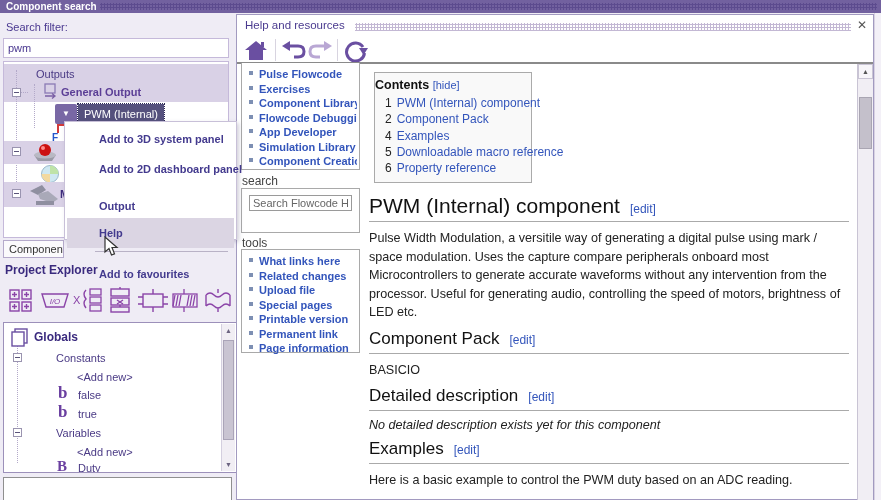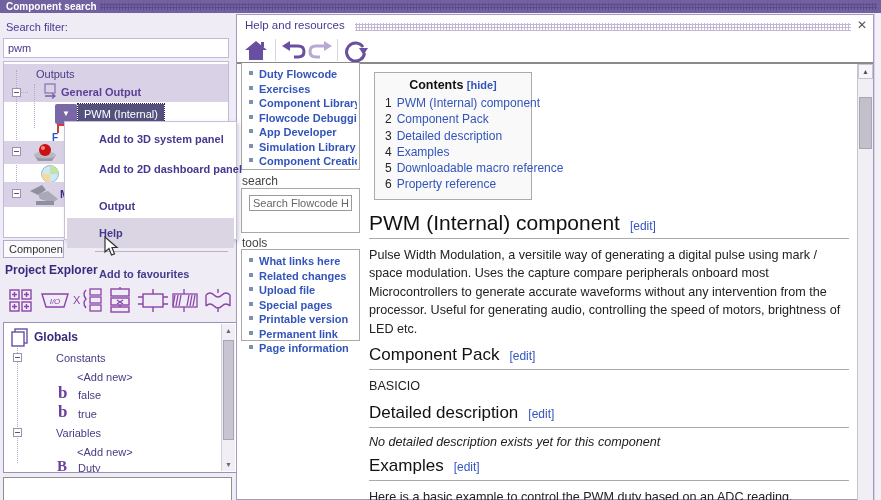--- a/index.html
+++ b/index.html
@@ -68,21 +68,21 @@
   .portlet li a { font-size:11px; font-weight:bold; color:#3355bb; text-decoration:none; cursor:pointer; }
   .srch-input { display:block; margin:6px auto 0 auto; width:103px; height:16px; border:1px solid #9a9a9a;
     font-family:"Liberation Sans",sans-serif; font-size:11px; color:#666; padding:1px 3px; }
   .srch-btns { display:flex; justify-content:center; gap:6px; margin:5px 0 6px 0; }
   .srch-btns button { font-family:"Liberation Sans",sans-serif; font-size:11px; color:#111; background:#f0f0f0;
     border:1px solid #8f8f8f; border-radius:2px; height:17px; padding:0 7px; cursor:pointer; }
 
   
   .article { position:absolute; left:130px; top:49px; width:490px; height:437px; overflow:hidden; color:#222; }
   .toc { margin:8px 0 0 7px; width:158px; border:1px solid #aaa; background:#f9f9f9; padding:5px 0 6px 0; }
-  .toc .toc-title { text-align:center; font-size:12.5px;font-weight:bold; }
+  .toc .toc-title { text-align:left; font-size:12.5px; }
   .toc .toc-title b { color:#111; }
   .toc .toc-title a { color:#3355bb; font-size:11px; cursor:pointer; }
   .toc ol { list-style:none; padding:3px 4px 0 10px; }
   .toc li { font-size:12px; height:16.3px; line-height:16.3px; white-space:nowrap; }
   .toc li .n { color:#222; margin-right:5px; }
   .toc li a { color:#3355bb; text-decoration:none; cursor:pointer; }
   h1.wk { margin:11px 8px 0 2px; font-size:21px; font-weight:400; color:#111; border-bottom:1px solid #aaa; padding-bottom:3px; }
   h2.wk { margin:7px 8px 0 2px; font-size:17px; font-weight:400; color:#111; border-bottom:1px solid #aaa; padding-bottom:4px; }
   .edit { font-size:12px; color:#3355bb; font-weight:400; margin-left:10px; cursor:pointer; }
   .wk-p { margin:7px 8px 0 2px; font-size:12.6px; line-height:18.5px; width:482px; }
@@ -310,58 +310,57 @@
       <span class="btn" style="left:106px;">
         <svg width="26" height="24" viewBox="0 0 26 24">
             <path d="M20 9 A9 9 0 1 0 21.5 15" fill="none" stroke="#6a4fa1" stroke-width="3"></path>
             <polygon points="16,10 25,10 20.5,17" fill="#6a4fa1"></polygon>
           </svg>
       </span>
     </div>
 
     <div class="portlet" style="top:48px;height:107px;border-top:none;">
       <ul>
-        <li><span class="sq"></span><a>Duty Flowcode</a></li>
+        <li><span class="sq"></span><a>Pulse Flowcode</a></li>
         <li><span class="sq"></span><a>Exercises</a></li>
         <li><span class="sq"></span><a>Component Library</a></li>
         <li><span class="sq"></span><a>Flowcode Debugging</a></li>
         <li><span class="sq"></span><a>App Developer</a></li>
         <li><span class="sq"></span><a>Simulation Library</a></li>
         <li><span class="sq"></span><a>Component Creation</a></li>
       </ul>
     </div>
 
     <div class="portlet-label" style="top:159px;">search</div>
     <div class="portlet" style="top:173px;height:45px;">
       <input class="srch-input" value="Search Flowcode Help" style="">
     </div>
 
     <div class="portlet-label" style="top:221px;">tools</div>
-    <div class="portlet" style="top:234px;height:92px;">
+    <div class="portlet" style="top:234px;height:104px;">
       <ul>
         <li><span class="sq"></span><a>What links here</a></li>
         <li><span class="sq"></span><a>Related changes</a></li>
         <li><span class="sq"></span><a>Upload file</a></li>
         <li><span class="sq"></span><a>Special pages</a></li>
         <li><span class="sq"></span><a>Printable version</a></li>
         <li><span class="sq"></span><a>Permanent link</a></li>
         <li><span class="sq"></span><a>Page information</a></li>
       </ul>
     </div>
 
     <div class="article">
       <div class="toc">
         <div class="toc-title">
           <b>Contents</b>
           <a>[hide]</a>
         </div>
         <ol>
           <li><span class="n">1</span><a>PWM (Internal) component</a></li>
           <li><span class="n">2</span><a>Component Pack</a></li>
-          <li><span class="n">3</span><a>Detailed description</a></li>
           <li><span class="n">4</span><a>Examples</a></li>
           <li><span class="n">5</span><a>Downloadable macro reference</a></li>
           <li><span class="n">6</span><a>Property reference</a></li>
         </ol>
       </div>
 
       <h1 class="wk"><span>PWM (Internal) component</span><span class="edit">[edit]</span></h1>
       <p class="wk-p">Pulse Width Modulation, a versitile way of generating a digital pulse using mark / space modulation. Uses the capture compare peripherals onboard most Microcontrollers to generate accurate waveforms without any intervention from the processor. Useful for generating audio, controlling the speed of motors, brightness of LED etc.</p>
 
       <h2 class="wk"><span>Component Pack</span><span class="edit">[edit]</span></h2>

